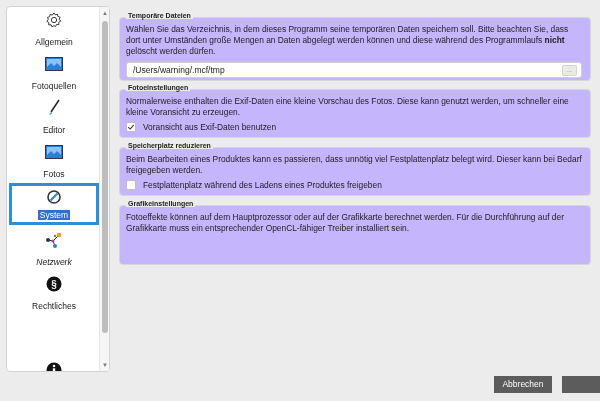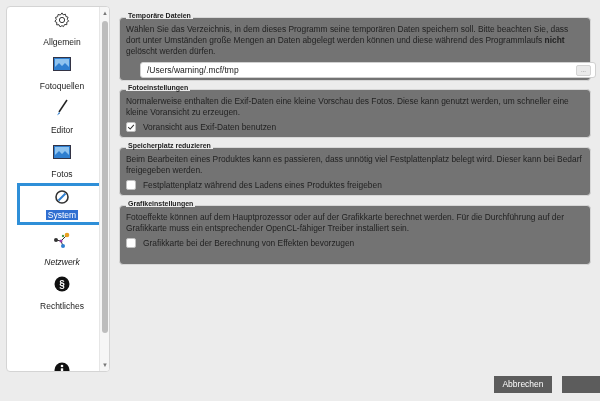--- a/index.html
+++ b/index.html
@@ -5,49 +5,49 @@
   * { box-sizing: border-box; margin: 0; padding: 0; }
   html, body { width: 600px; height: 401px; overflow: hidden; background: #ececec; }
   body { font-family: "Liberation Sans", sans-serif; font-size: 9px; color: #1d1d1d; position: relative; }
 
   .sidebar {
     position: absolute; left: 6px; top: 6px; width: 104px; height: 366px;
     background: #ffffff; border: 1px solid #d4d4d4; border-radius: 4px; overflow: hidden;
   }
   .sidebar-list { position: absolute; left: 0; top: 0; width: 94px; height: 100%; }
   .side-item {
-    position: absolute; left: 10px; width: 90px; height: 44px;
+    position: absolute; left: 2px; width: 90px; height: 44px;
     display: flex; flex-direction: column; align-items: center; justify-content: flex-start;
     cursor: pointer;
   }
   .side-item .ic { height: 22px; display: flex; align-items: center; justify-content: center; margin-top: 2px; }
   .side-item .lbl { font-size: 8.5px; color: #222; margin-top: 6px; padding: 0 2px; }
   .side-item.selected { border: 3px solid #2e8fd8; height: 42px; }
   .side-item.selected .ic { margin-top: 0px; }
   .side-item.selected .lbl { background: #2f6fd1; color: #fff; margin-top: 2px; }
 
   .scrollbar { position: absolute; right: 0; top: 0; width: 10px; height: 100%; background: #f6f6f6; border-left: 1px solid #e6e6e6; }
   .scroll-thumb { position: absolute; left: 2px; top: 14px; width: 6px; height: 312px; background: #bdbdbd; border-radius: 3px; }
   .scroll-up, .scroll-down { position: absolute; left: 2px; width: 6px; height: 6px; font-size: 6px; color: #777; line-height: 6px; text-align: center; }
   .scroll-up { top: 3px; }
   .scroll-down { bottom: 3px; }
 
   .group {
     position: absolute; left: 119px; width: 472px;
-    border: 1px solid #d7d7d7; border-radius: 4px; background: #737373; padding-left: 34px;
+    border: 1px solid #d7d7d7; border-radius: 4px; background: #c4b5fd; padding-left: 34px;
   }
   .group-title {
     position: absolute; left: 6px; top: -6px; font-size: 7px; font-weight: bold;
     background: #ececec; padding: 0 2px; color: #222;
   }
   .group-text { position: absolute; left: 6px; right: 6px; top: 6px; font-size: 8.4px; line-height: 11px; color: #222; }
   .group-text b { font-weight: bold; }
 
   .path-field {
-    position: absolute; left: 20px; top: 44px; width: 456px; height: 16px;
+    position: absolute; left: 6px; top: 44px; width: 456px; height: 16px;
     background: #fff; border: 1px solid #d0d0d0; border-radius: 3px;
     font-size: 8.5px; line-height: 14px; padding-left: 6px; color: #222;
   }
   .browse-btn {
     position: absolute; right: 4px; top: 2px; width: 15px; height: 11px;
     background: #eaeaea; border: 1px solid #d3d3d3; border-radius: 2px;
     font-size: 6px; line-height: 8px; text-align: center; color: #666; cursor: pointer;
   }
 
   .cb-row { position: absolute; left: 6px; display: flex; align-items: center; }
@@ -193,20 +193,16 @@
   <div class="group-text">Beim Bearbeiten eines Produktes kann es passieren, dass unnötig viel Festplattenplatz belegt wird. Dieser kann bei Bedarf freigegeben werden.</div>
   <div class="cb-row" style="top:32px;">
     <span class="checkbox"></span>
     <span class="cb-label">Festplattenplatz während des Ladens eines Produktes freigeben</span>
   </div>
 </div>
 
 <div class="group" style="top:205px; height:60px;">
   <span class="group-title">Grafikeinstellungen</span>
   <div class="group-text">Fotoeffekte können auf dem Hauptprozessor oder auf der Grafikkarte berechnet werden. Für die Durchführung auf der Grafikkarte muss ein entsprechender OpenCL-fähiger Treiber installiert sein.</div>
-  <div class="cb-row" style="top:32px;">
-    <span class="checkbox"></span>
-    <span class="cb-label">Grafikkarte bei der Berechnung von Effekten bevorzugen</span>
-  </div>
 </div>
 
 <div class="btn" style="left:494px; width:58px;">Abbrechen</div>
 <div class="btn" style="left:562px; width:28px;padding-left:48px;">OK</div>
 
 </body></html>

